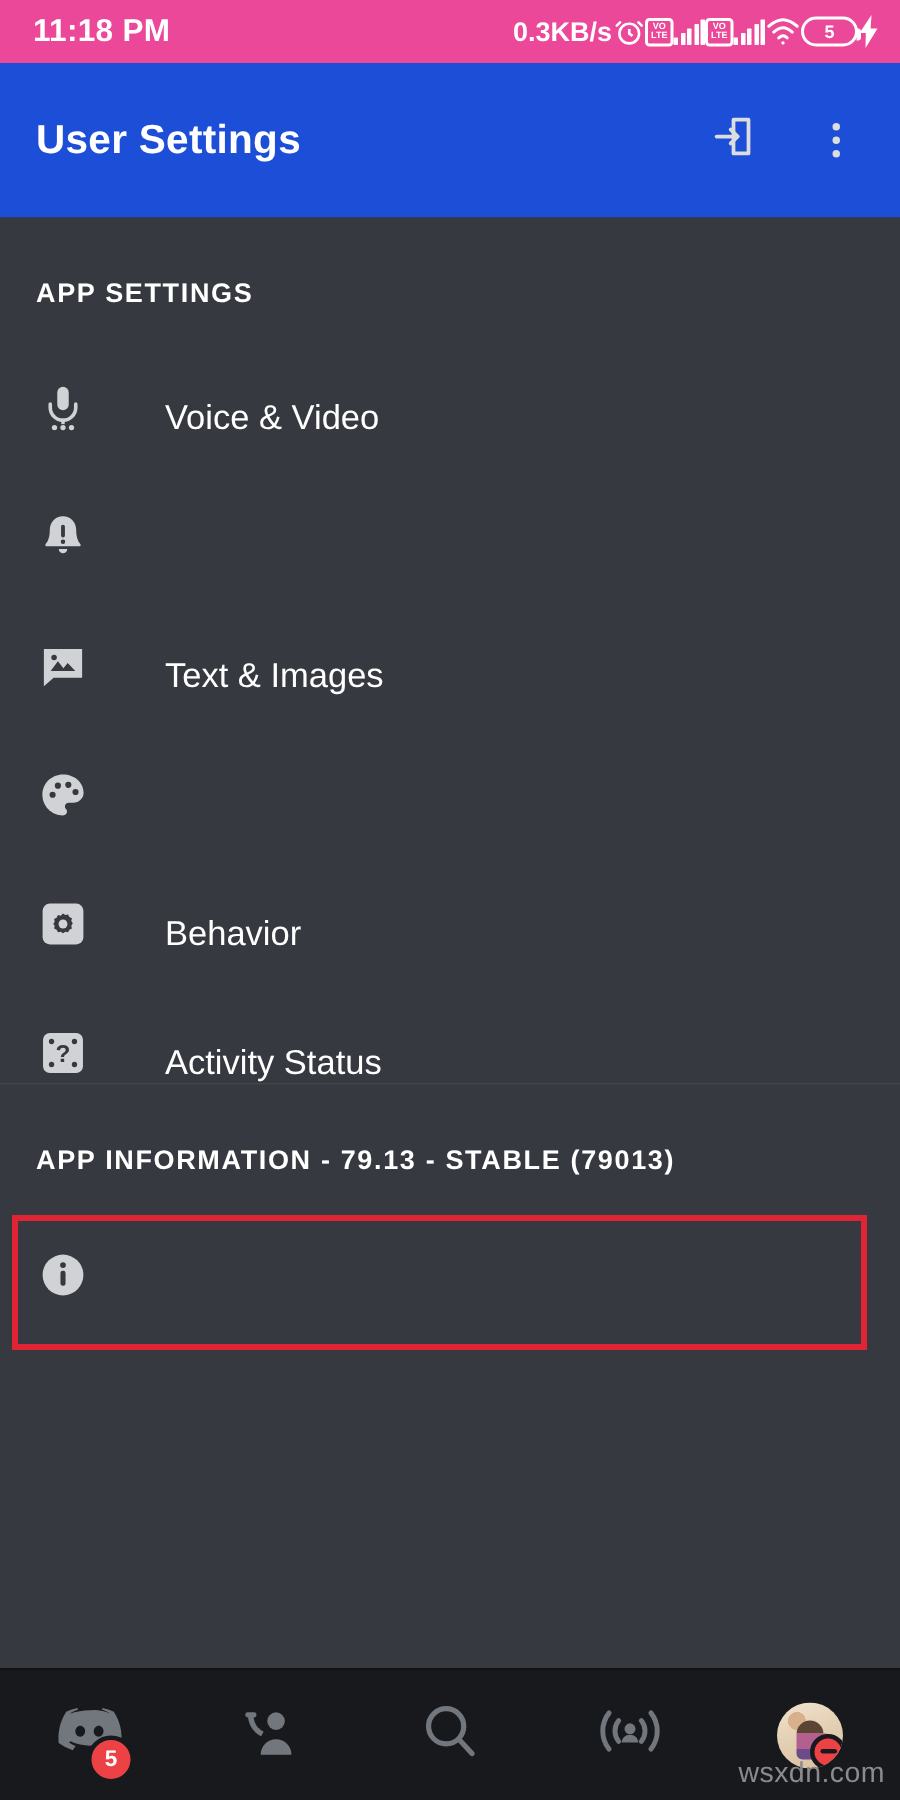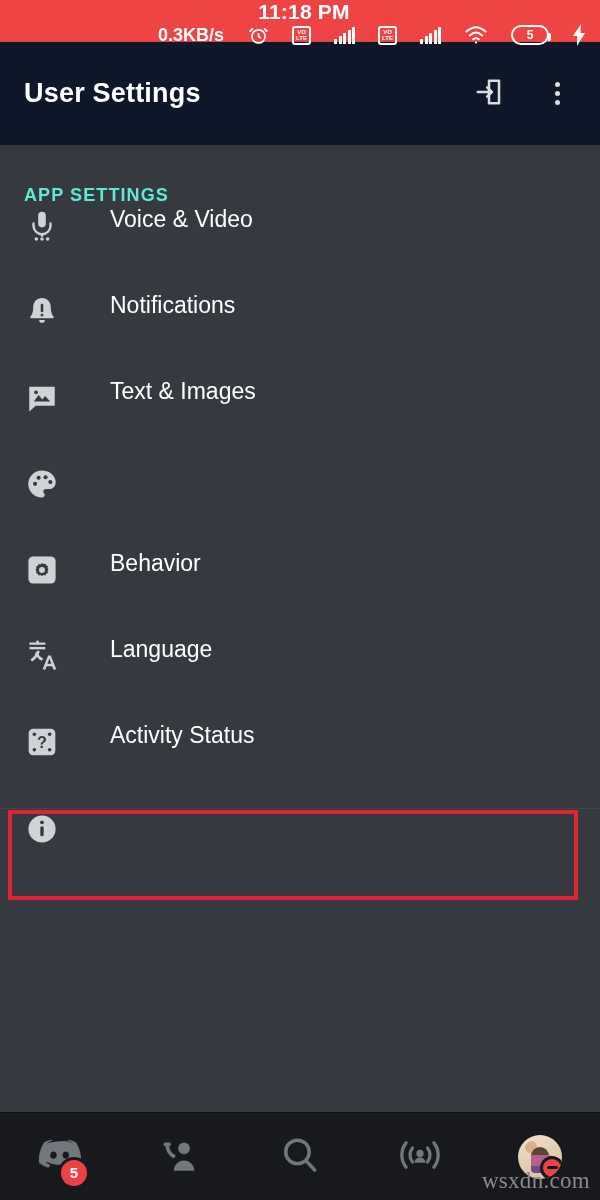--- a/index.html
+++ b/index.html
@@ -7,28 +7,27 @@
   body {
     background:#36393f;
     font-family:"Liberation Sans", sans-serif;
     overflow:hidden;
     position:relative;
   }
 
   
   .statusbar{
     height:42px; width:600px;
-    background:#ef4444;
+    background:#ec4899;
     display:flex; align-items:center;
     padding:0 14px 0 22px;
     color:#ffffff;
-    flex-direction:column;
   }
   .sb-time{ font-size:21px; font-weight:bold; letter-spacing:.2px; }
-  .sb-right{ margin-left:auto; display:flex; align-items:center; gap:23px; }
+  .sb-right{ margin-left:auto; display:flex; align-items:center; gap:0; }
   .sb-net{ font-size:18px; font-weight:bold; margin-right:1px; }
   .sb-ico{ display:inline-flex; align-items:center; }
   .volte{
     width:19px;height:19px;border:2px solid #fff;border-radius:3px;
     display:flex;flex-direction:column;align-items:center;justify-content:center;
     font-size:6px;line-height:6px;font-weight:bold;color:#fff;
   }
   .bars{ display:flex; align-items:flex-end; gap:1.5px; height:18px; }
   .bars i{ display:block; width:3px; background:#fff; border-radius:.5px; }
   .bars i:nth-child(1){height:5px}
@@ -42,42 +41,42 @@
     font-size:12px;font-weight:bold;color:#fff;position:relative;
   }
   .batt::after{
     content:""; position:absolute; right:-4px; top:6px;
     width:3px;height:8px;background:#fff;border-radius:0 2px 2px 0;
   }
 
   
   .appbar{
     height:103px; width:600px;
-    background:#0f172a;
+    background:#1d4ed8;
     display:flex; align-items:center;
     padding:0 18px 0 24px;
   }
   .appbar-title{ font-size:27px; font-weight:bold; color:#ffffff; letter-spacing:.2px; }
   .appbar-actions{ margin-left:auto; display:flex; align-items:center; gap:18px; }
   .icon-btn{ width:50px; height:50px; display:flex; align-items:center; justify-content:center; cursor:pointer; }
   .kebab{ display:flex; flex-direction:column; gap:4px; align-items:center; }
   .kebab span{ width:5px;height:5px;border-radius:50%;background:#dcddde; display:block; }
 
   
   .content{ width:600px; height:967px; background:#36393f; position:relative; }
 
   .section-head{
-    color:#5eead4; font-size:18px; font-weight:bold;
+    color:#ffffff; font-size:18px; font-weight:bold;
     letter-spacing:1.1px; padding:40px 0 0 24px;
   }
   .divider{ height:1px; background:#42454b; width:600px; }
 
   .row{
     height:86px; width:500px;
-    display:flex; align-items:flex-start;
+    display:flex; align-items:flex-end;
     padding-left:22px; cursor:pointer;
   }
   .row-icon{
     width:40px; height:40px; display:flex; align-items:center; justify-content:center;
     flex:0 0 40px;
   }
   .row-label{ margin-left:48px; font-size:23px; color:#ffffff; }
 
   
   .highlight{
@@ -121,21 +120,21 @@
   .dnd{
     position:absolute; right:-2px; bottom:-1px;
     width:24px;height:24px;border-radius:50%;background:#ed4245;
     border:3px solid #18191c;
     display:flex;align-items:center;justify-content:center;
   }
   .dnd i{ display:block; width:11px;height:3.5px;background:#18191c;border-radius:2px; }
 
   .watermark{
     position:absolute; right:10px; bottom:6px;
-    color:#8b8b8b; font-size:23px; letter-spacing:.3px;font-family:Liberation Serif, serif;
+    color:#8b8b8b; font-size:19px; letter-spacing:.3px;
   }
 </style>
 </head>
 <body>
 
 <div class="statusbar">
   <div class="sb-time">11:18 PM</div>
   <div class="sb-right">
     <div class="sb-net">0.3KB/s</div>
 
@@ -234,21 +233,20 @@
 
   <div class="row">
     <span class="row-icon">
       <svg width="34" height="34" viewBox="0 0 24 24" fill="#d0d2d5">
         <path d="M12 2.2c-3.6 0-6.2 2.8-6.2 6.3 0 4.4-1.3 6-2 6.9-.3.4 0 1 .5 1h15.4c.5 0 .8-.6.5-1-.7-.9-2-2.5-2-6.9 0-3.5-2.6-6.3-6.2-6.3z"></path>
         <path d="M10 17.6h4a2 2 0 0 1-4 0z"></path>
         <rect x="11.1" y="6.2" width="1.8" height="6" rx=".9" fill="#36393f"></rect>
         <circle cx="12" cy="14.2" r="1.05" fill="#36393f"></circle>
       </svg>
     </span>
-    <span class="row-label">Notifications</span>
   </div>
 
   <div class="row">
     <span class="row-icon">
       <svg width="34" height="34" viewBox="0 0 24 24" fill="#d0d2d5">
         <path d="M3 4h18v13.5H7.6L3 21.5V4z"></path>
         <path d="M6.2 14.4 9.6 9.8l2.6 3.2 2-2.4 3.6 3.8H6.2z" fill="#36393f"></path>
         <circle cx="7.8" cy="8" r="1.3" fill="#36393f"></circle>
       </svg>
     </span>
@@ -272,50 +270,38 @@
     <span class="row-icon">
       <svg width="34" height="34" viewBox="0 0 24 24">
         <rect x="2.4" y="2.4" width="19.2" height="19.2" rx="3.4" fill="#d0d2d5"></rect>
         <path d="M12 7.1l1.1.7 1.3-.3.6 1.2 1.2.6-.3 1.3.7 1.1-.7 1.1.3 1.3-1.2.6-.6 1.2-1.3-.3-1.1.7-1.1-.7-1.3.3-.6-1.2-1.2-.6.3-1.3L7.4 12l.7-1.1-.3-1.3 1.2-.6.6-1.2 1.3.3L12 7.1z" fill="#36393f"></path>
         <circle cx="12" cy="12" r="2.1" fill="#d0d2d5"></circle>
       </svg>
     </span>
     <span class="row-label">Behavior</span>
   </div>
 
-  <div class="row">
-    <span class="row-icon">
-      <svg width="34" height="34" viewBox="0 0 24 24" fill="#d0d2d5">
-        <rect x="3" y="2.4" width="11.4" height="1.7" rx=".6"></rect>
-        <rect x="8" y="1" width="1.7" height="2.6" rx=".6"></rect>
-        <path d="M3.2 5.6h11.1v1.7H3.2z"></path>
-        <path d="M8.7 8.2c-.8 2.6-2.4 4.6-4.8 6.2l1.1 1.5c2.7-1.8 4.6-4.2 5.5-7.2l-1.8-.5z"></path>
-        <path d="M6.9 9.8c.9 2.4 2.6 4.3 4.9 5.6l1-1.6c-2-1.1-3.4-2.7-4.2-4.7l-1.7.7z"></path>
-        <path d="M16.3 11.6h1.9l3.9 10h-2l-.9-2.4h-3.9l-.9 2.4h-2l3.9-10zm-.4 5.9h2.7l-1.35-3.7-1.35 3.7z"></path>
-      </svg>
-    </span>
-    <span class="row-label">Language</span>
-  </div>
 
   <div class="row">
     <span class="row-icon">
       <svg width="34" height="34" viewBox="0 0 24 24">
         <rect x="2.6" y="2.6" width="18.8" height="18.8" rx="3.2" fill="#d0d2d5"></rect>
         <circle cx="6.6" cy="6.6" r="1.25" fill="#36393f"></circle>
         <circle cx="17.4" cy="6.6" r="1.25" fill="#36393f"></circle>
         <circle cx="6.6" cy="17.4" r="1.25" fill="#36393f"></circle>
         <circle cx="17.4" cy="17.4" r="1.25" fill="#36393f"></circle>
         <text x="12" y="16.4" text-anchor="middle" font-family="Liberation Sans, sans-serif" font-size="11.5" font-weight="bold" fill="#36393f">?</text>
       </svg>
     </span>
     <span class="row-label">Activity Status</span>
   </div>
 
   <div class="divider"></div>
 
+  <div class="section-head">APP INFORMATION - 79.13 - STABLE (79013)</div>
 
   <div class="row">
     <span class="row-icon">
       <svg width="34" height="34" viewBox="0 0 24 24">
         <circle cx="12" cy="12" r="9.6" fill="#d0d2d5"></circle>
         <circle cx="12" cy="7.3" r="1.35" fill="#36393f"></circle>
         <rect x="10.8" y="10" width="2.4" height="7.1" rx="1.1" fill="#36393f"></rect>
       </svg>
     </span>
   </div>

